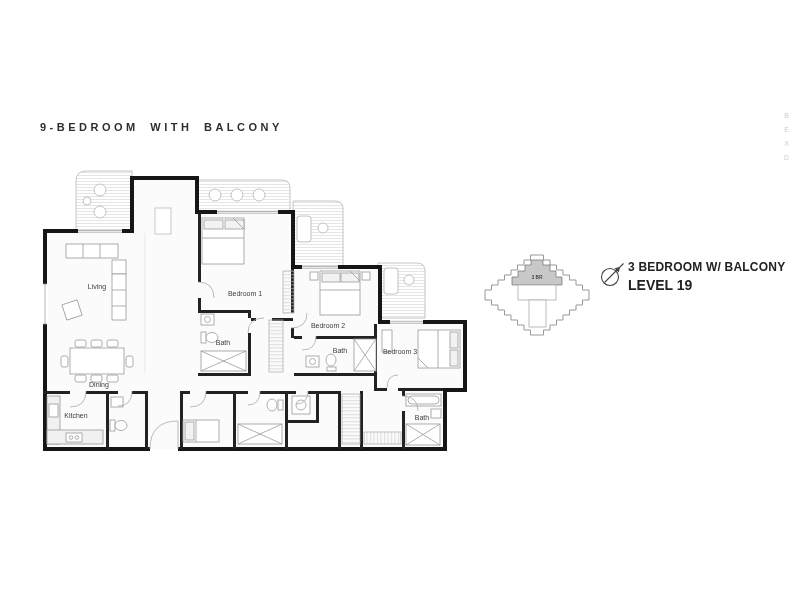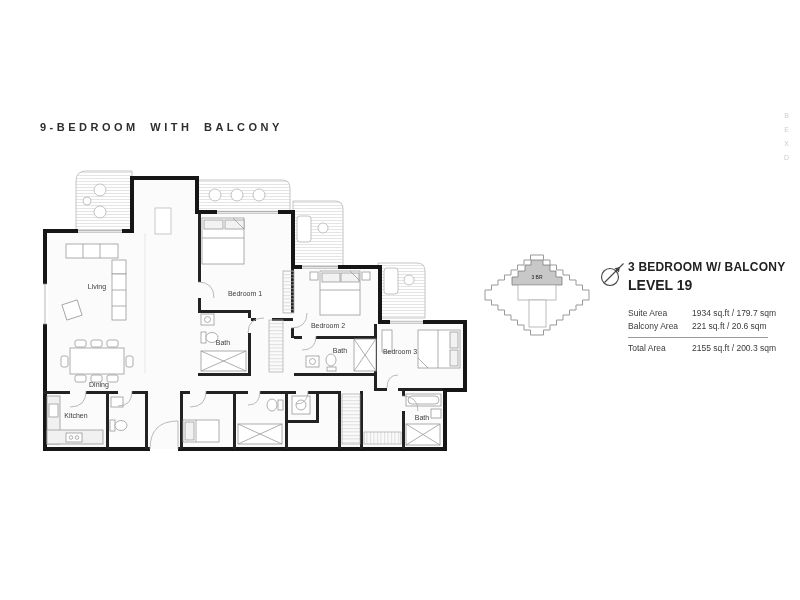--- a/index.html
+++ b/index.html
@@ -293,32 +293,17 @@
   <svg class="north-svg" width="34" height="34" viewBox="0 0 34 34">
     <circle cx="13" cy="21" r="8.5" fill="none" stroke="#444" stroke-width="1.1"></circle>
     <path d="M7.5,26.5 L23,11" stroke="#444" stroke-width="1.1" fill="none"></path>
     <polygon points="23,11 17.5,12.2 21.8,16.5" fill="#444"></polygon>
     <path d="M23,11 L26.5,7.5" stroke="#444" stroke-width="1.1" fill="none"></path>
   </svg>
 
   <div class="info">
     <div class="info-name">3 BEDROOM W/ BALCONY</div>
     <div class="info-level">LEVEL 19</div>
-    <div class="info-rows">
-      <div class="info-row">
-        <span class="lbl">Suite Area</span>
-        <span class="val">1934 sq.ft / 179.7 sqm</span>
-      </div>
-      <div class="info-row">
-        <span class="lbl">Balcony Area</span>
-        <span class="val">221 sq.ft / 20.6 sqm</span>
-      </div>
-      <div class="divider"></div>
-      <div class="info-row">
-        <span class="lbl">Total Area</span>
-        <span class="val">2155 sq.ft / 200.3 sqm</span>
-      </div>
-    </div>
   </div>
 
   <div class="edge-text">BEXD</div>
 
 </div>
 
 </body></html>

